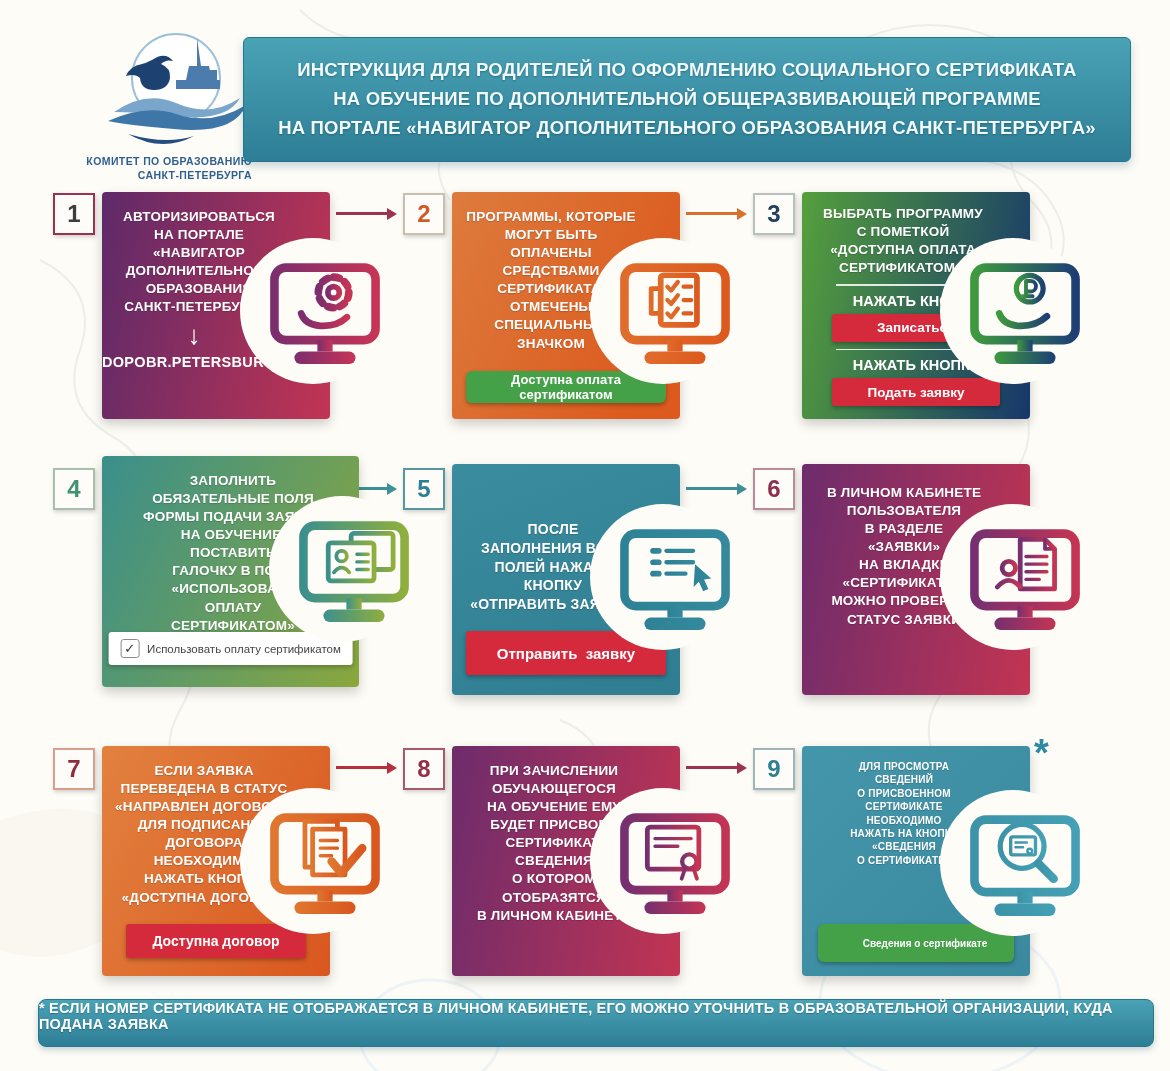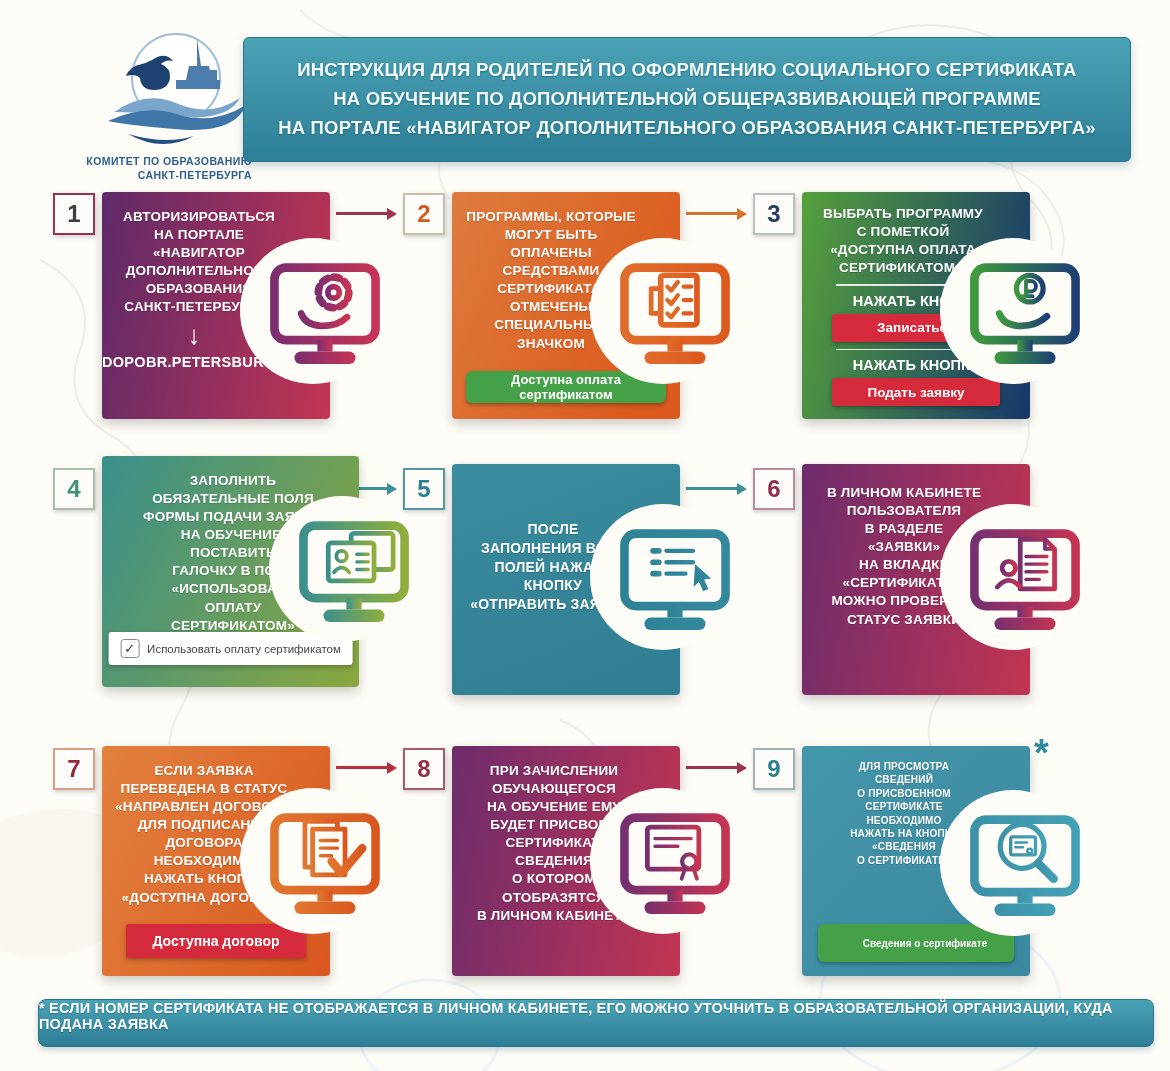--- a/index.html
+++ b/index.html
@@ -306,20 +306,21 @@
     </svg>
   </div>
 </div>
 
 <div class="card c5" style="left:452px;top:464px;height:231px;">
   <div class="card-text" style="padding-top:56px;padding-right:36px;font-size:14px;">ПОСЛЕ
 ЗАПОЛНЕНИЯ ВСЕХ
 ПОЛЕЙ НАЖАТЬ
 КНОПКУ
 «ОТПРАВИТЬ ЗАЯВКУ»</div>
+  <button class="btn red btn-big">Отправить  заявку</button>
   <div class="icon-circle" style="top:40px;">
     <svg viewBox="0 0 130 112" width="124">
       <defs>
           <linearGradient id="mg5" x1="0" y1="0" x2="1" y2="0">
             <stop offset="0" stop-color="#2e8296"></stop>
             <stop offset="1" stop-color="#35899d"></stop>
           </linearGradient>
         </defs>
       <g stroke="url(#mg5)" fill="none" stroke-linecap="round" stroke-linejoin="round">
         <rect x="12" y="8" width="106" height="76" rx="12" stroke-width="9"></rect>

